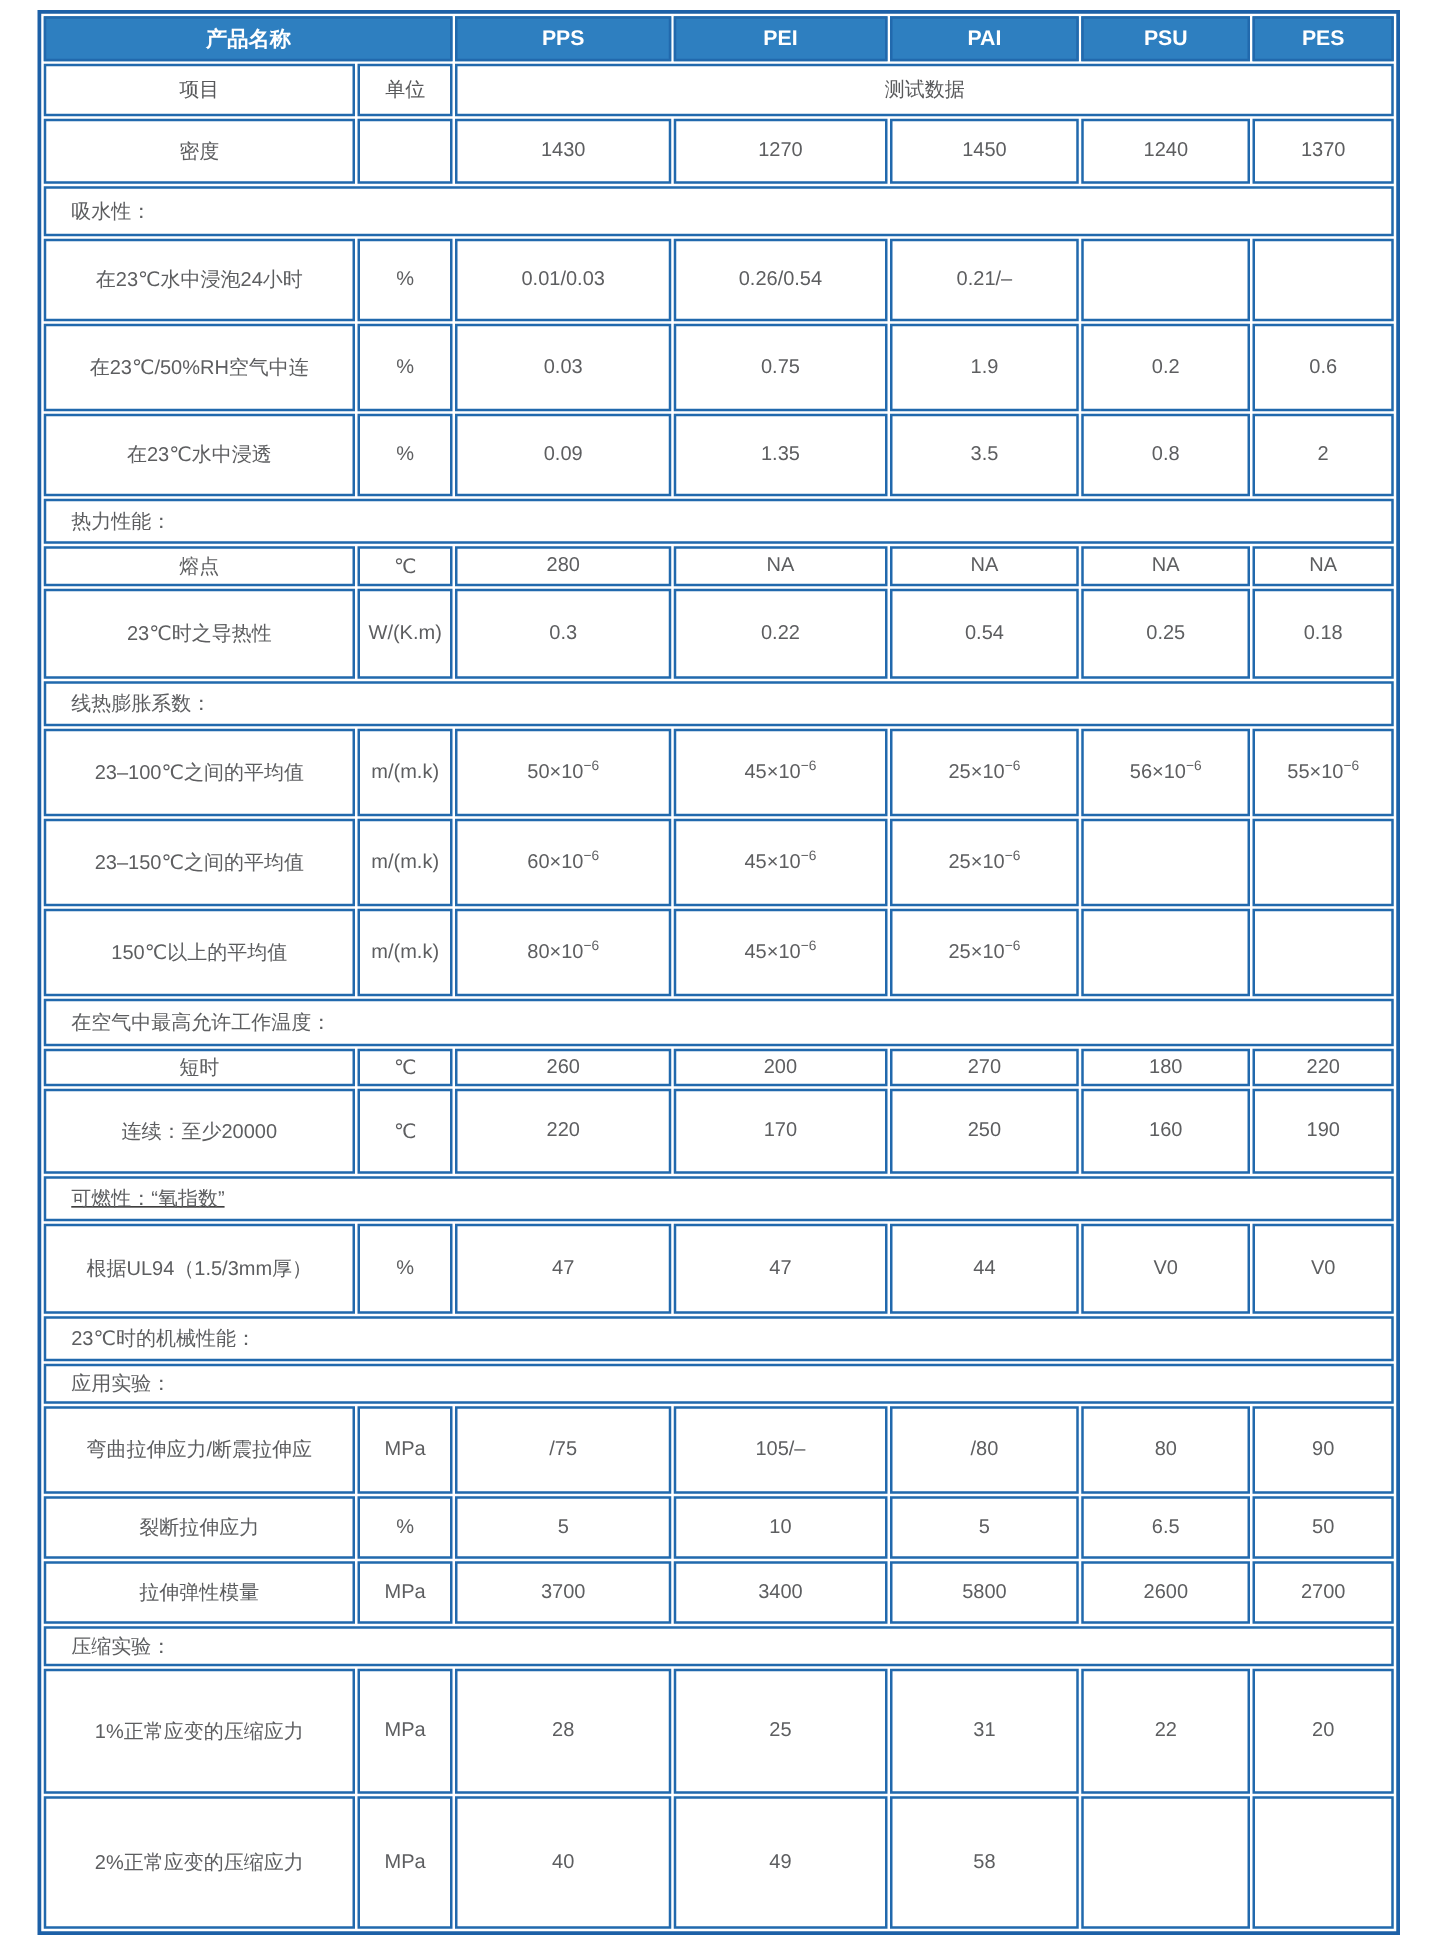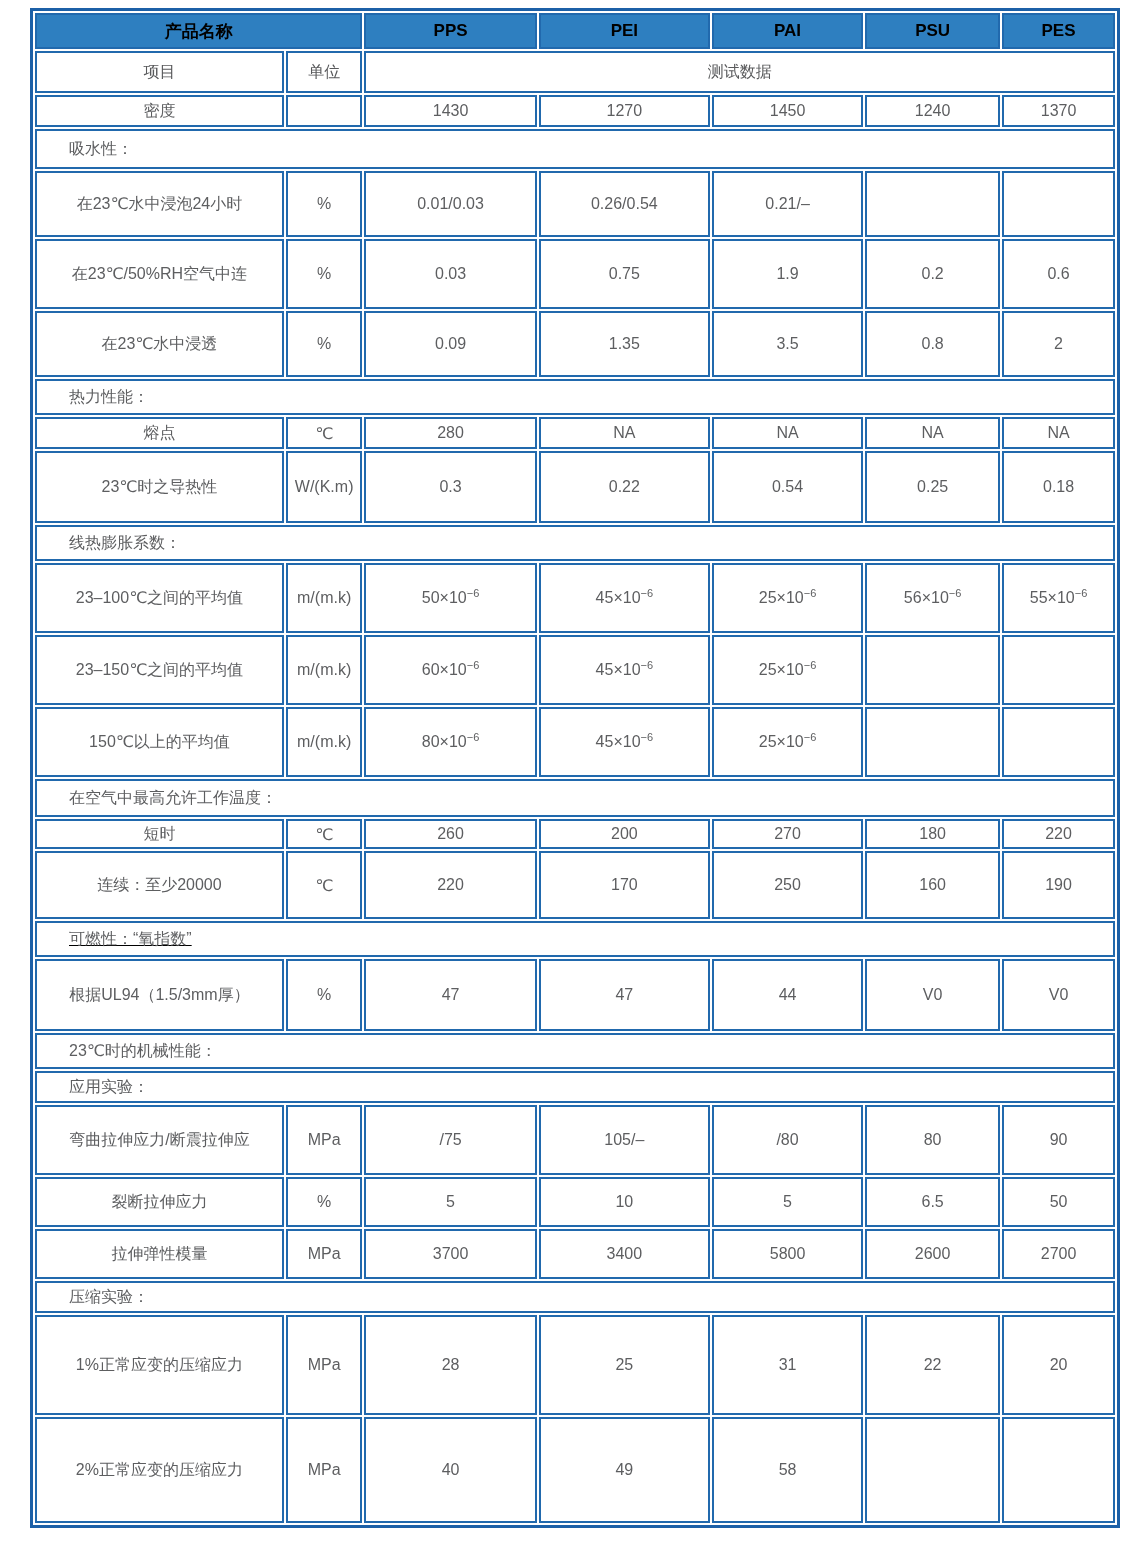--- a/index.html
+++ b/index.html
@@ -35,40 +35,40 @@
 
   th, td {
     border: 2px solid #2169ad;
     text-align: center;
     vertical-align: middle;
     padding: 2px 4px;
     overflow: hidden;
   }
   thead th {
     background: #2e7fc0;
-    color: #000000;
+    color: #ffffff;
     font-size: 17px;
     font-weight: bold;
     height: 28px;
   }
   thead tr.subhead td {
     background: #ffffff;
     color: #58595b;
     font-size: 16px;
     font-weight: normal;
     height: 34px;
   }
   tbody td {
     color: #5d5e60;
     font-size: 16px;
     background: #ffffff;
   }
   tbody td.section {
     text-align: left;
-    padding-left: 32px;
+    padding-left: 20px;
   }
   sup {
     font-size: 11px;
     vertical-align: super;
     line-height: 0;
   }
 </style>
 </head>
 <body>
 
@@ -93,21 +93,21 @@
           <th>PSU</th>
           <th>PES</th>
         </tr>
         <tr class="subhead">
           <td>项目</td>
           <td>单位</td>
           <td colspan="5">测试数据</td>
         </tr>
       </thead>
       <tbody>
-          <tr style="height: 32px; margin-top: 16px;">
+          <tr style="height: 52px; margin-top: 16px;">
             <td>密度</td>
             <td></td>
             <td>1430</td>
             <td>1270</td>
             <td>1450</td>
             <td>1240</td>
             <td>1370</td>
           </tr>
           <tr style="height: 40px;">
             <td colspan="7" class="section">吸水性：</td>

